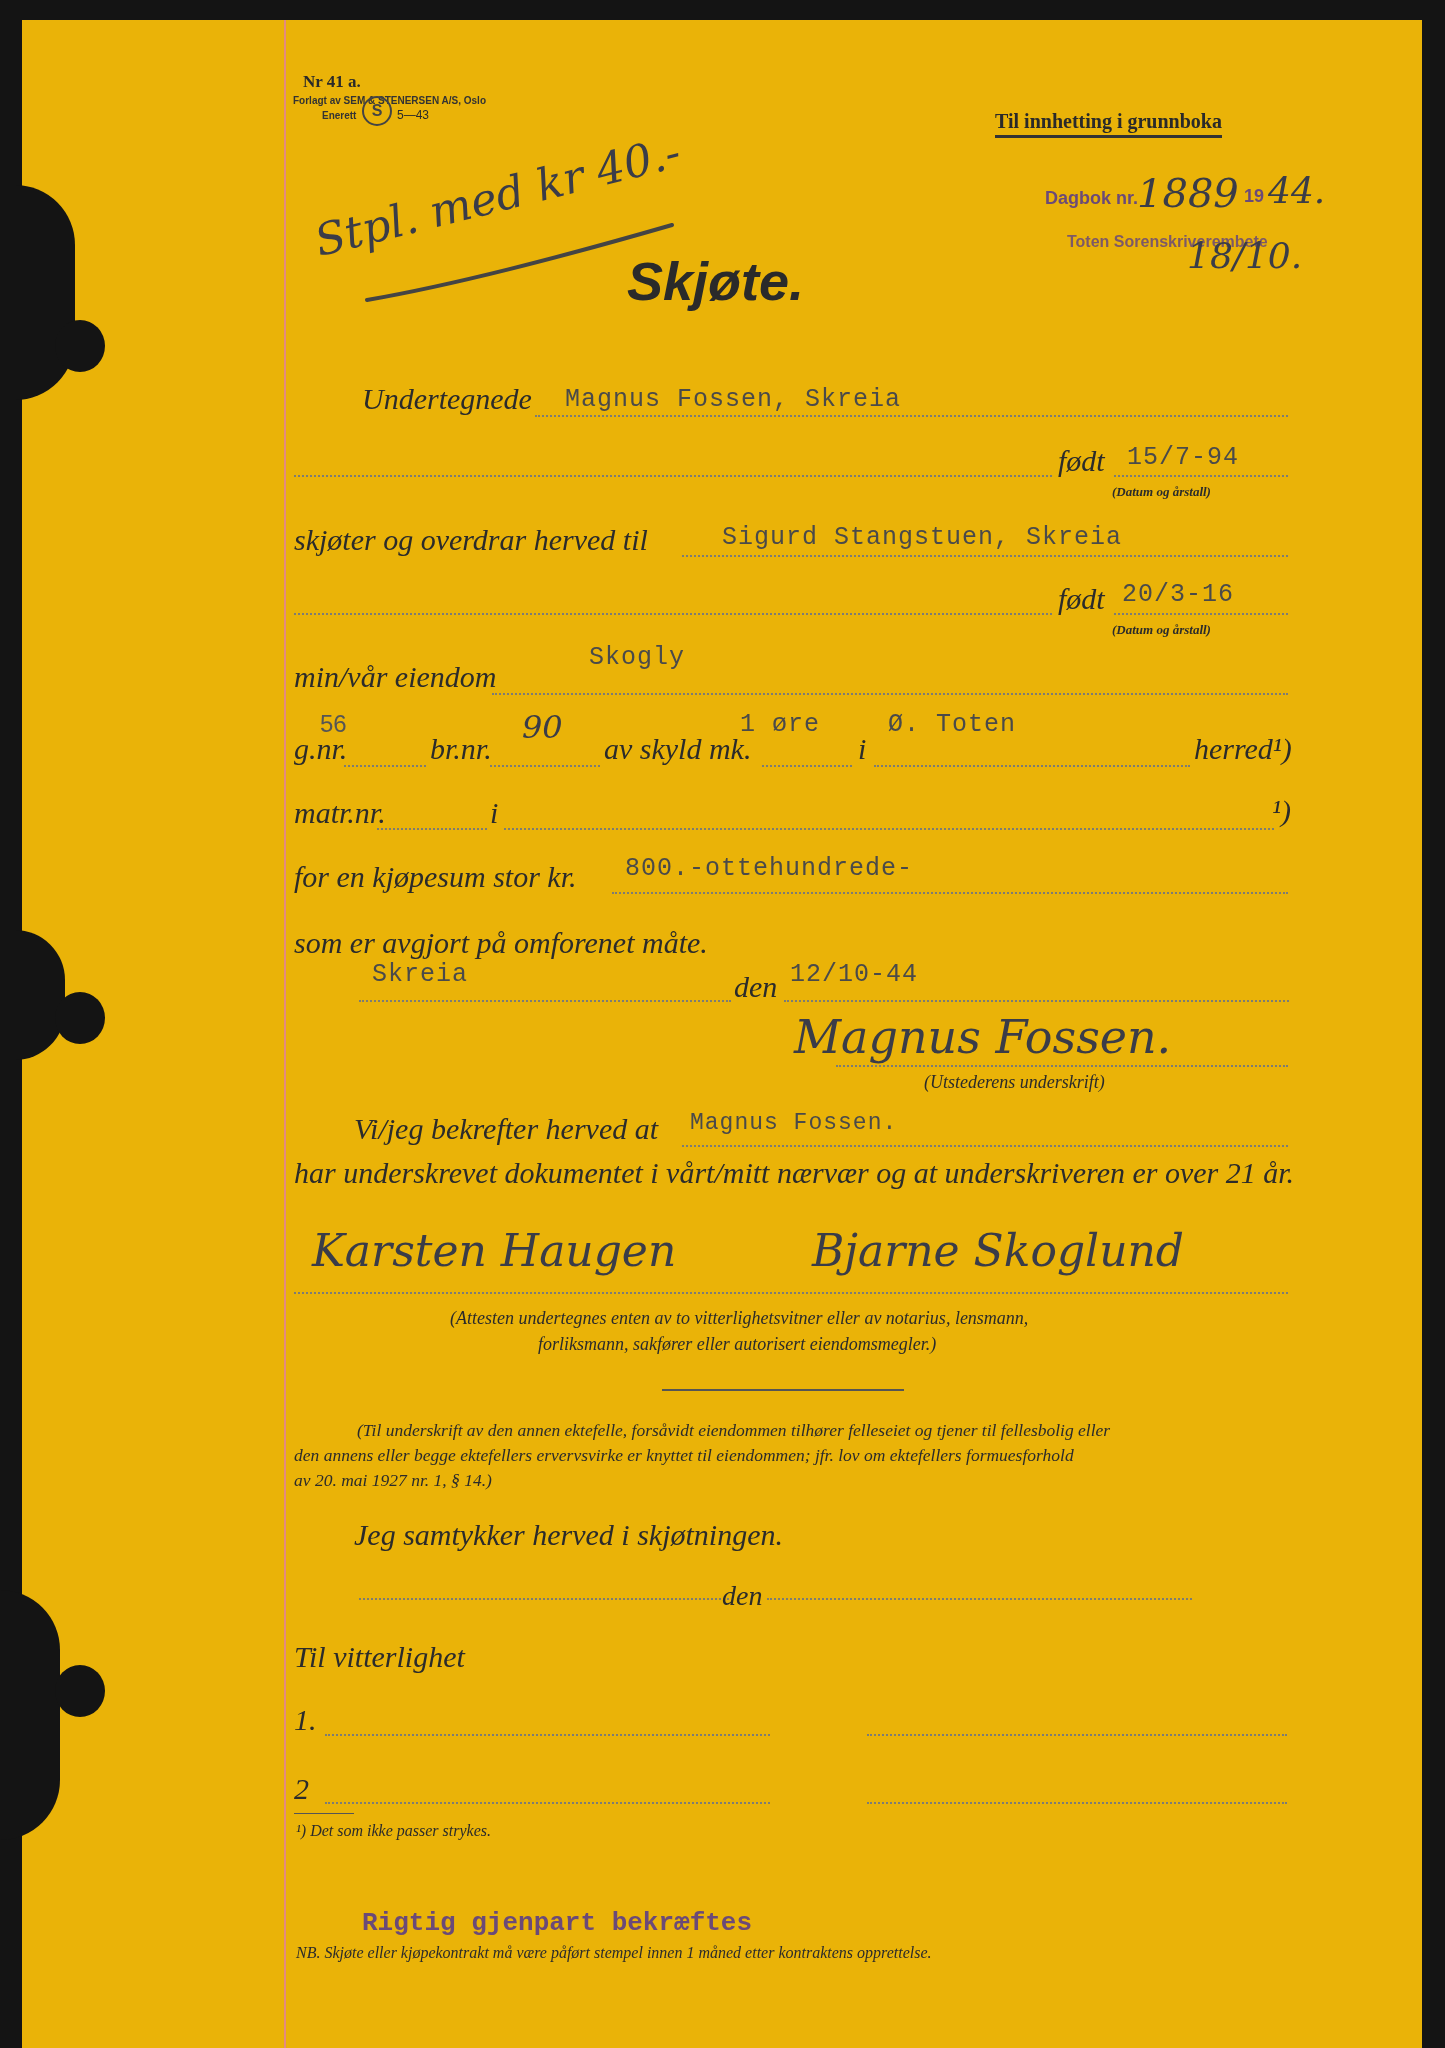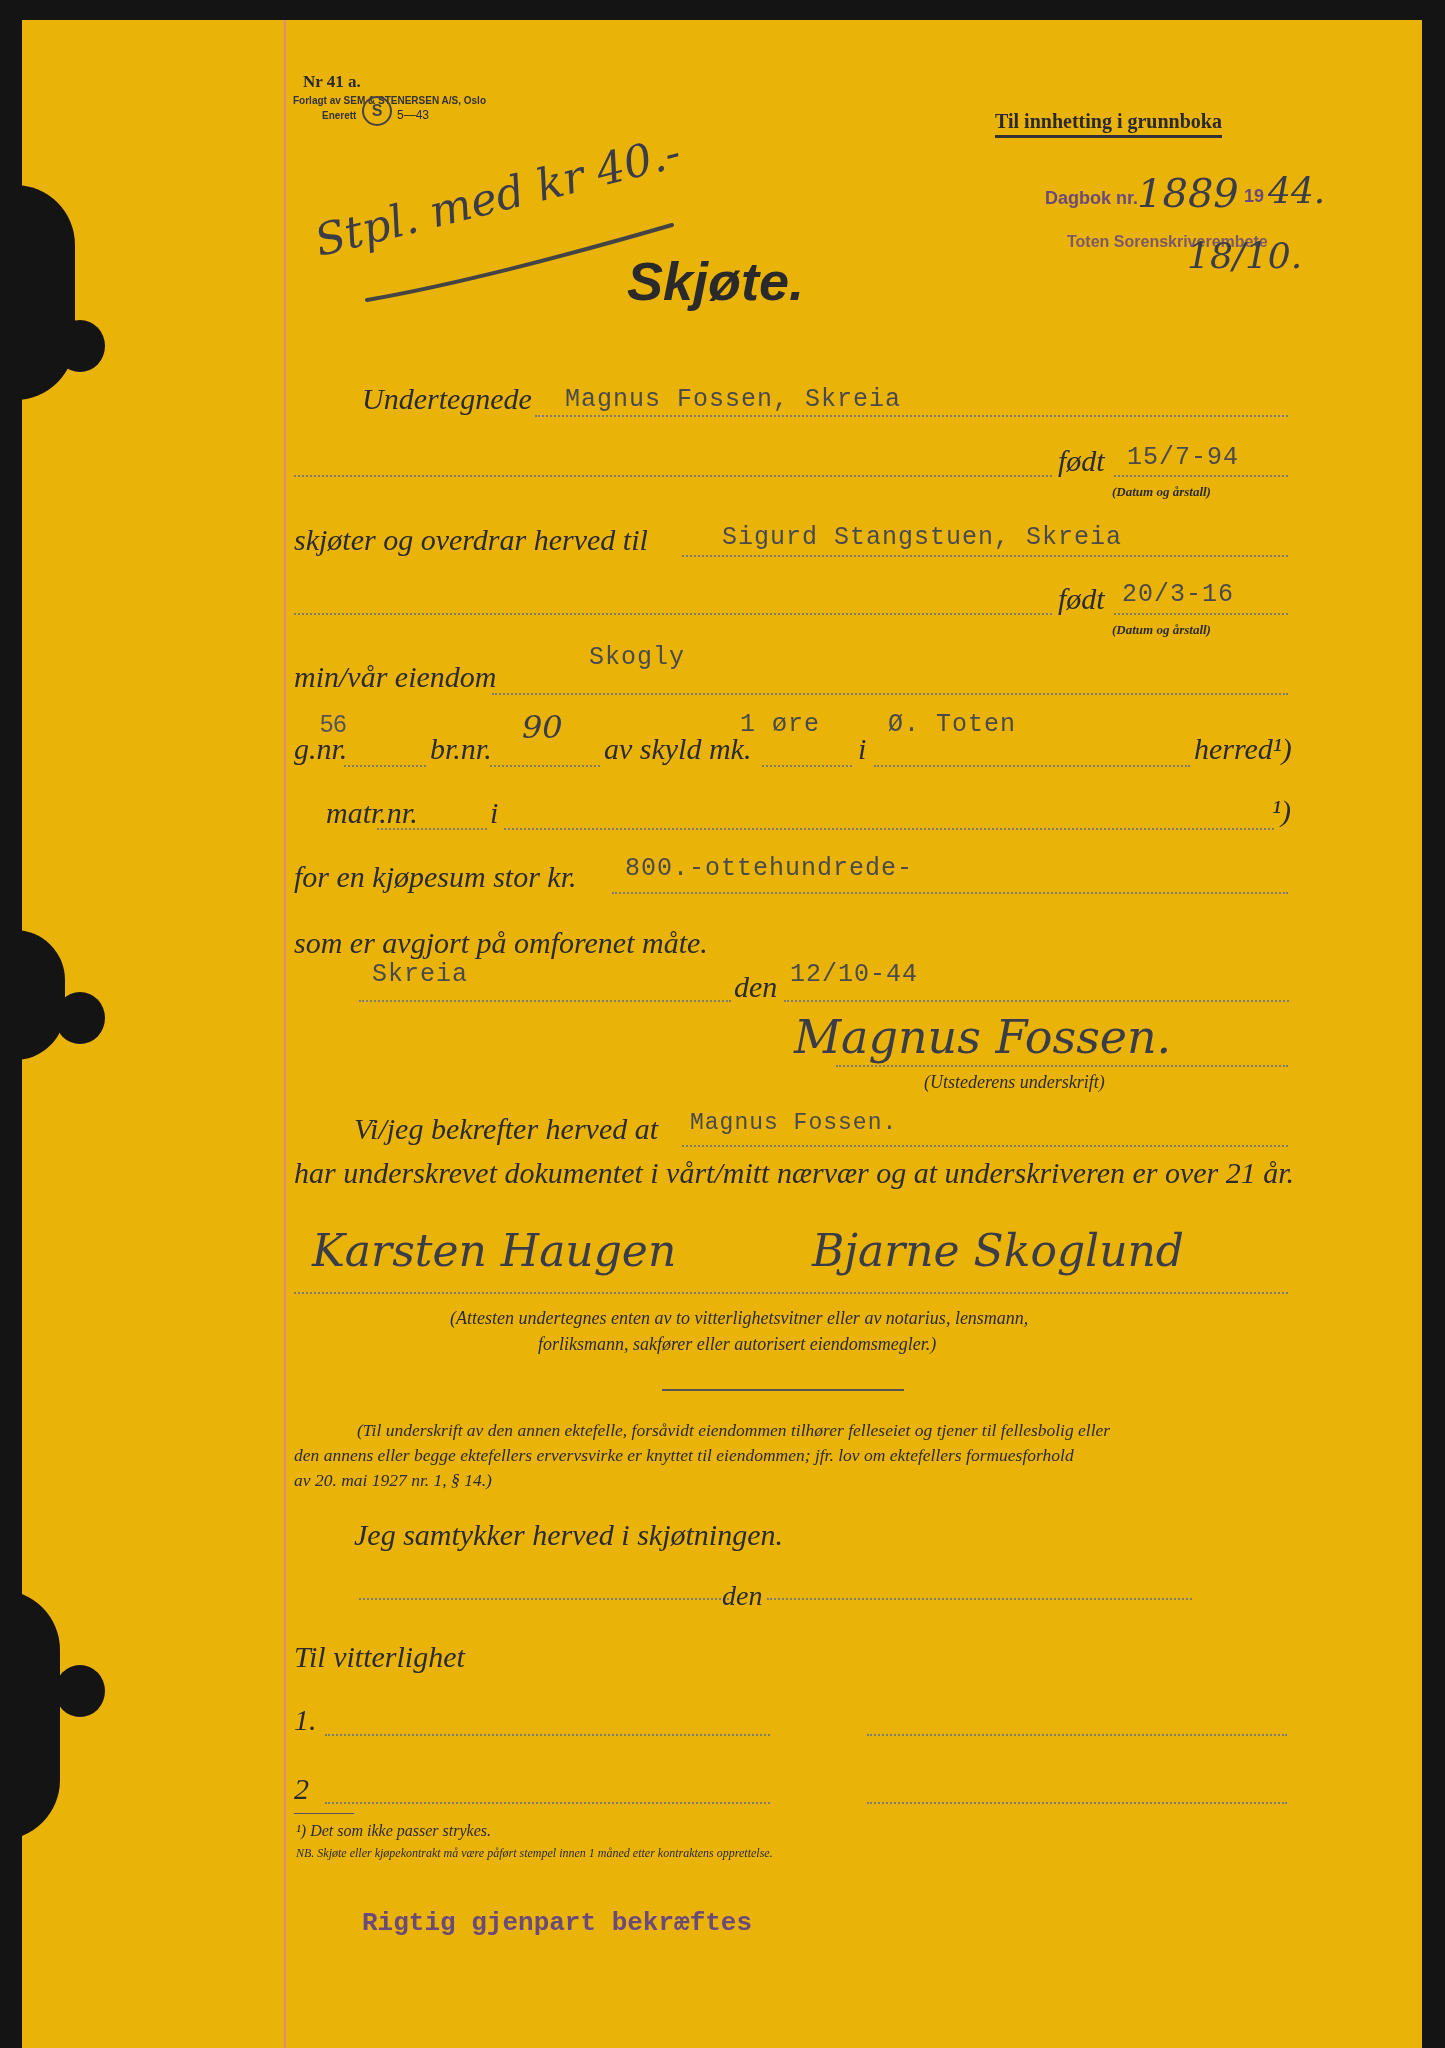--- a/index.html
+++ b/index.html
@@ -87,21 +87,21 @@
   <div class="dots" style="left:468px;top:745px;width:110px;"></div>
   <div class="abs hand" style="left:500px;top:688px;font-size:32px;">90</div>
   <div class="abs form" style="left:582px;top:712px;">av skyld mk.</div>
   <div class="dots" style="left:740px;top:745px;width:90px;"></div>
   <div class="abs typed" style="left:718px;top:690px;">1 øre</div>
   <div class="abs form" style="left:836px;top:712px;">i</div>
   <div class="dots" style="left:852px;top:745px;width:316px;"></div>
   <div class="abs typed" style="left:866px;top:690px;">Ø. Toten</div>
   <div class="abs form" style="left:1172px;top:712px;">herred¹)</div>
 
-  <div class="abs form" style="left:272px;top:776px;margin-left:32px;">matr.nr.</div>
+  <div class="abs form" style="left:272px;top:776px;">matr.nr.</div>
   <div class="dots" style="left:355px;top:808px;width:110px;"></div>
   <div class="abs form" style="left:468px;top:776px;">i</div>
   <div class="dots" style="left:482px;top:808px;width:770px;"></div>
   <div class="abs form" style="left:1250px;top:774px;">¹)</div>
 
   <div class="abs form" style="left:272px;top:840px;">for en kjøpesum stor kr.</div>
   <div class="dots" style="left:590px;top:872px;width:676px;"></div>
   <div class="abs typed" style="left:603px;top:834px;">800.-ottehundrede-</div>
 
   <div class="abs form" style="left:272px;top:906px;">som er avgjort på omforenet måte.</div>
@@ -143,21 +143,21 @@
   <div class="abs form" style="left:272px;top:1683px;">1.</div>
   <div class="dots" style="left:303px;top:1714px;width:445px;"></div>
   <div class="dots" style="left:845px;top:1714px;width:420px;"></div>
 
   <div class="abs form" style="left:272px;top:1752px;">2</div>
   <div class="dots" style="left:303px;top:1782px;width:445px;"></div>
   <div class="dots" style="left:845px;top:1782px;width:420px;"></div>
 
   <div class="rule" style="left:272px;top:1793px;width:60px;height:1px;"></div>
   <div class="abs small-it" style="left:274px;top:1802px;font-size:16px;">¹) Det som ikke passer strykes.</div>
-  <div class="abs small-it" style="left:274px;top:1826px;font-size:12px;">NB. Skjøte eller kjøpekontrakt må være påført stempel innen 1 måned etter kontraktens opprettelse.</div>
+  <div class="abs small-it" style="left:274px;top:1924px;font-size:16px;">NB. Skjøte eller kjøpekontrakt må være påført stempel innen 1 måned etter kontraktens opprettelse.</div>
 
   <div class="abs stamp" style="left:340px;top:1888px;font-family:'Liberation Mono',monospace;font-size:26px;">Rigtig gjenpart bekræftes</div>
 </div>
 
 <div class="binder" style="top:0;height:2048px;width:22px;"></div>
 <div class="binder" style="top:185px;height:215px;width:75px;border-radius:0 60px 60px 0;"></div>
 <div class="hole" style="left:55px;top:320px;"></div>
 <div class="binder" style="top:930px;height:130px;width:65px;border-radius:0 50px 50px 0;"></div>
 <div class="hole" style="left:55px;top:992px;"></div>
 <div class="binder" style="top:1590px;height:250px;width:60px;border-radius:0 60px 60px 0;"></div>

